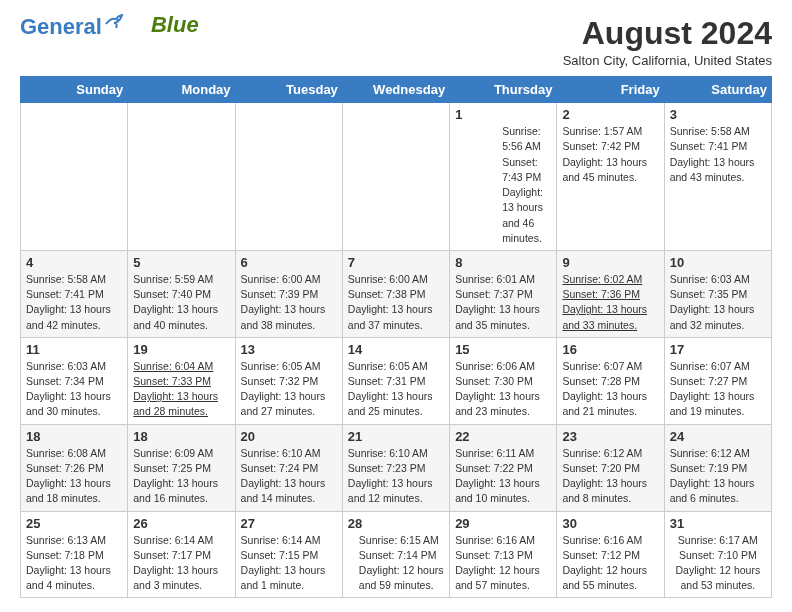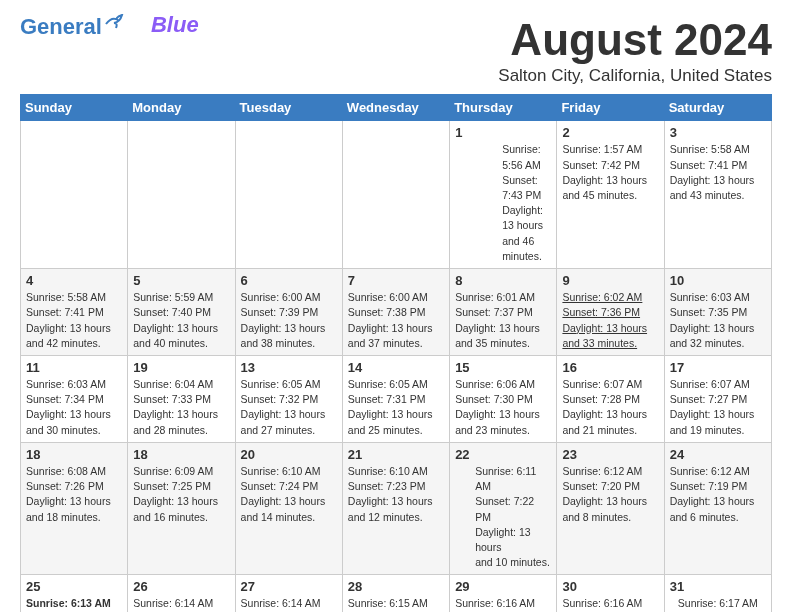--- a/index.html
+++ b/index.html
@@ -26,42 +26,42 @@
       font-size: 22px;
       font-weight: bold;
       color: #333;
       line-height: 1;
     }
     .logo-text span { color: #3a7cc1; }
     .title-area {
       text-align: right;
     }
     .month-title {
-      font-size: 44px;
+      font-size: 32px;
       font-weight: bold;
       color: #333;
       line-height: 1.1;
     }
     .subtitle {
-      font-size: 17px;
+      font-size: 13px;
       color: #333;
       margin-top: 2px;
     }
     table {
       width: 100%;
       border-collapse: collapse;
       table-layout: fixed;
     }
     th {
       background-color: #3a7cc1;
       color: #fff;
       font-size: 13px;
       font-weight: bold;
       padding: 5px 4px;
-      text-align: left;
+      text-align: right;
       border: 1px solid #3a7cc1;
     }
     td {
       border: 1px solid #ccc;
       vertical-align: top;
       padding: 4px 5px;
       font-size: 10.5px;
       color: #333;
       height: 84px;
       background: #fff;
@@ -85,21 +85,21 @@
 
 <div class="header-area">
   <div class="logo">
     <div style="display:flex;align-items:center;">
       <span class="logo-text"><span>General</span></span>
       <svg width="22" height="18" viewBox="0 0 22 18" style="margin-left:2px;margin-top:-8px;">
         <path d="M2,10 Q8,2 14,6 Q10,4 18,1 Q16,8 10,9 Q14,9 12,14" fill="none" stroke="#3a7cc1" stroke-width="2"></path>
       </svg>
     </div>
     <div style="margin-top:-2px;">
-      <span class="logo-text" style="color:#8b5cf6;font-style:italic;">Blue</span>
+      <span class="logo-text" style="color:#4d7c0f;font-style:italic;">Blue</span>
     </div>
   </div>
   <div class="title-area">
     <div class="month-title">August 2024</div>
     <div class="subtitle">Salton City, California, United States</div>
   </div>
 </div>
 
 <table>
   <thead>
@@ -195,21 +195,21 @@
       <tr class="row-odd">
         <td>
           <span class="day-num">11</span>
           <div class="day-info" style="white-space: pre-line;">Sunrise: 6:03 AM
 Sunset: 7:34 PM
 Daylight: 13 hours
 and 30 minutes.</div>
         </td>
         <td>
           <span class="day-num">19</span>
-          <div class="day-info" style="white-space: pre-line;">Sunrise: 6:04 AM
+          <div class="day-info" style="white-space: pre-line; text-decoration: underline;">Sunrise: 6:04 AM
 Sunset: 7:33 PM
 Daylight: 13 hours
 and 28 minutes.</div>
         </td>
         <td>
           <span class="day-num">13</span>
           <div class="day-info" style="white-space: pre-line;">Sunrise: 6:05 AM
 Sunset: 7:32 PM
 Daylight: 13 hours
 and 27 minutes.</div>
@@ -267,21 +267,21 @@
         </td>
         <td>
           <span class="day-num">21</span>
           <div class="day-info" style="white-space: pre-line;">Sunrise: 6:10 AM
 Sunset: 7:23 PM
 Daylight: 13 hours
 and 12 minutes.</div>
         </td>
         <td>
           <span class="day-num">22</span>
-          <div class="day-info" style="white-space: pre-line; margin-left: 20px;">Sunrise: 6:11 AM
+          <div class="day-info" style="white-space: pre-line;">Sunrise: 6:11 AM
 Sunset: 7:22 PM
 Daylight: 13 hours
 and 10 minutes.</div>
         </td>
         <td>
           <span class="day-num">23</span>
           <div class="day-info" style="white-space: pre-line;">Sunrise: 6:12 AM
 Sunset: 7:20 PM
 Daylight: 13 hours
 and 8 minutes.</div>
@@ -290,42 +290,42 @@
           <span class="day-num">24</span>
           <div class="day-info" style="white-space: pre-line;">Sunrise: 6:12 AM
 Sunset: 7:19 PM
 Daylight: 13 hours
 and 6 minutes.</div>
         </td>
       </tr>
       <tr class="row-odd">
         <td>
           <span class="day-num">25</span>
-          <div class="day-info" style="white-space: pre-line; font-weight: bold;">Sunrise: 6:13 AM
+          <div class="day-info" style="white-space: pre-line;">Sunrise: 6:13 AM
 Sunset: 7:18 PM
 Daylight: 13 hours
 and 4 minutes.</div>
         </td>
         <td>
           <span class="day-num">26</span>
           <div class="day-info" style="white-space: pre-line;">Sunrise: 6:14 AM
 Sunset: 7:17 PM
 Daylight: 13 hours
 and 3 minutes.</div>
         </td>
         <td>
           <span class="day-num">27</span>
           <div class="day-info" style="white-space: pre-line;">Sunrise: 6:14 AM
 Sunset: 7:15 PM
 Daylight: 13 hours
 and 1 minute.</div>
         </td>
         <td>
           <span class="day-num">28</span>
-          <div class="day-info" style="white-space: pre-line;">Sunrise: 6:15 AM
+          <div class="day-info" style="white-space: pre-line; margin-left: 11px;">Sunrise: 6:15 AM
 Sunset: 7:14 PM
 Daylight: 12 hours
 and 59 minutes.</div>
         </td>
         <td>
           <span class="day-num">29</span>
           <div class="day-info" style="white-space: pre-line;">Sunrise: 6:16 AM
 Sunset: 7:13 PM
 Daylight: 12 hours
 and 57 minutes.</div>

